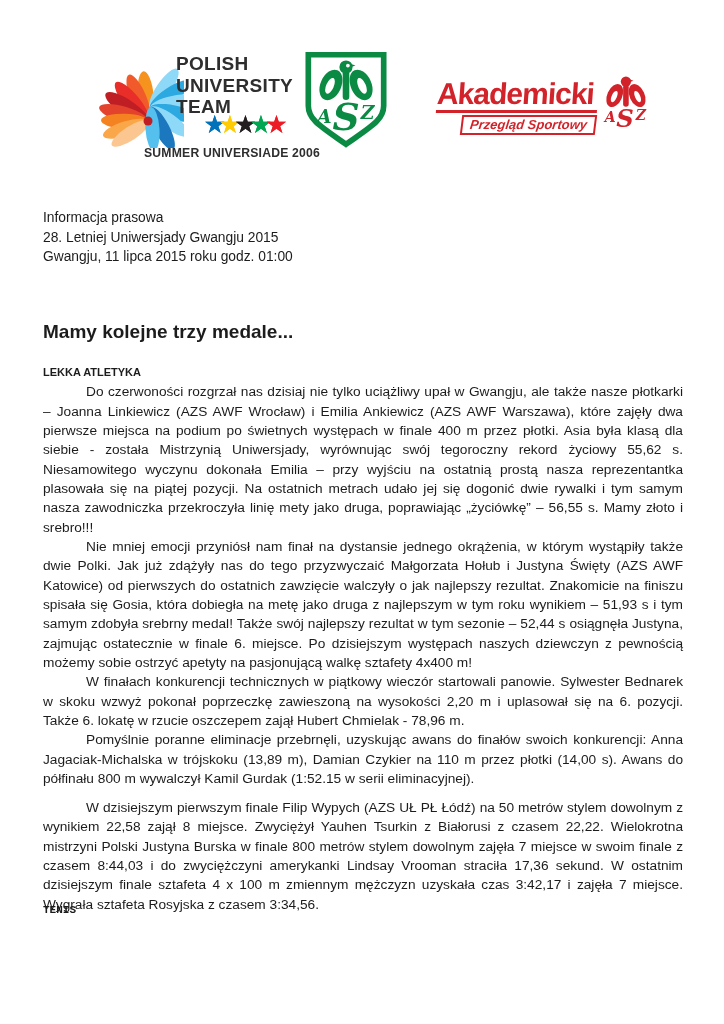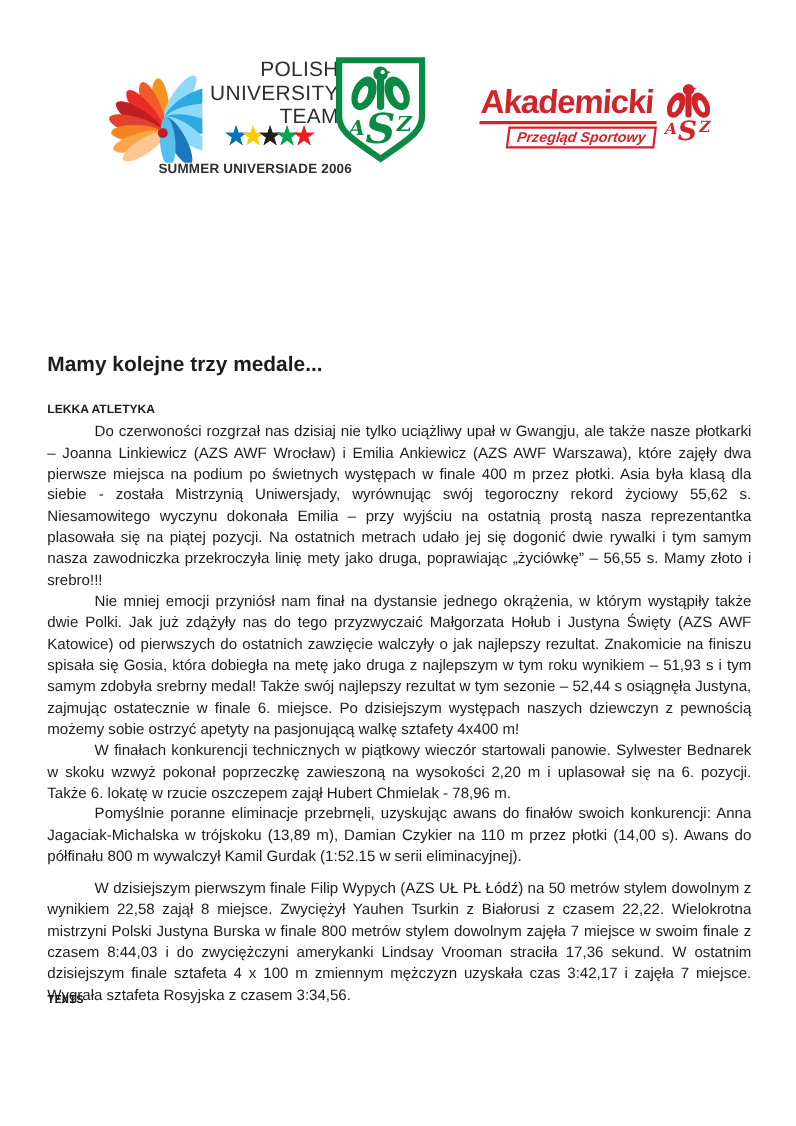--- a/index.html
+++ b/index.html
@@ -9,21 +9,21 @@
     font-family:"Liberation Sans", sans-serif; color:#1c1c1c;
   }
 
   
   .hdr { position:absolute; left:0; top:0; width:724px; height:190px; }
 
   .wing { position:absolute; left:84px; top:48px; width:100px; height:100px; }
 
   .team-title {
     position:absolute; left:176px; top:53px; width:132px;
-    text-align:right; font-weight:400; font-size:19px; line-height:21.5px;
+    text-align:left; font-weight:700; font-size:19px; line-height:21.5px;
     color:#2e2e2e; letter-spacing:0.3px;
   }
   .stars {
     position:absolute; left:196px; top:112px; width:92px;
     text-align:center; font-size:25px; line-height:25px; letter-spacing:-7px;
     white-space:nowrap;
   }
   .stars span { display:inline-block; text-shadow:0 0 0 currentColor; }
   .uni-caption {
     position:absolute; left:86px; top:146px; width:292px;
@@ -141,20 +141,25 @@
         <ellipse cx="43.5" cy="25" rx="2.8" ry="6.5" transform="rotate(-24 43.5 25)" fill="#ffffff"></ellipse>
         <g font-family="DejaVu Serif, serif" font-style="italic" font-weight="700" text-anchor="middle" style="fill: rgb(210, 35, 42);">
           <text x="14" y="52" font-size="15">A</text>
           <text x="30" y="58" font-size="26">S</text>
           <text x="47" y="50" font-size="15">Z</text>
         </g>
       </svg>
     </div>
   </div>
 
+  <div class="press-info">
+    <div>Informacja prasowa</div>
+    <div>28. Letniej Uniwersjady Gwangju 2015</div>
+    <div>Gwangju, 11 lipca 2015 roku godz. 01:00</div>
+  </div>
 
   <div class="lead">Mamy kolejne trzy medale...</div>
 
   <section class="sec sec-athletics">
     <h2>LEKKA ATLETYKA</h2>
     <p>Do czerwoności rozgrzał nas dzisiaj nie tylko uciążliwy upał w Gwangju, ale także nasze płotkarki – Joanna Linkiewicz (AZS AWF Wrocław) i Emilia Ankiewicz (AZS AWF Warszawa), które zajęły dwa pierwsze miejsca na podium po świetnych występach w finale 400 m przez płotki. Asia była klasą dla siebie - została Mistrzynią Uniwersjady, wyrównując swój tegoroczny rekord życiowy 55,62 s. Niesamowitego wyczynu dokonała Emilia – przy wyjściu na ostatnią prostą nasza reprezentantka plasowała się na piątej pozycji. Na ostatnich metrach udało jej się dogonić dwie rywalki i tym samym nasza zawodniczka przekroczyła linię mety jako druga, poprawiając „życiówkę” – 56,55 s. Mamy złoto i srebro!!!</p>
     <p>Nie mniej emocji przyniósł nam finał na dystansie jednego okrążenia, w którym wystąpiły także dwie Polki. Jak już zdążyły nas do tego przyzwyczaić Małgorzata Hołub i Justyna Święty (AZS AWF Katowice) od pierwszych do ostatnich zawzięcie walczyły o jak najlepszy rezultat. Znakomicie na finiszu spisała się Gosia, która dobiegła na metę jako druga z najlepszym w tym roku wynikiem – 51,93 s i tym samym zdobyła srebrny medal! Także swój najlepszy rezultat w tym sezonie – 52,44 s osiągnęła Justyna, zajmując ostatecznie w finale 6. miejsce. Po dzisiejszym występach naszych dziewczyn z pewnością możemy sobie ostrzyć apetyty na pasjonującą walkę sztafety 4x400 m!</p>
     <p>W finałach konkurencji technicznych w piątkowy wieczór startowali panowie. Sylwester Bednarek w skoku wzwyż pokonał poprzeczkę zawieszoną na wysokości 2,20 m i uplasował się na 6. pozycji. Także 6. lokatę w rzucie oszczepem zajął Hubert Chmielak - 78,96 m.</p>
     <p>Pomyślnie poranne eliminacje przebrnęli, uzyskując awans do finałów swoich konkurencji: Anna Jagaciak-Michalska w trójskoku (13,89 m), Damian Czykier na 110 m przez płotki (14,00 s). Awans do półfinału 800 m wywalczył Kamil Gurdak (1:52.15 w serii eliminacyjnej).</p>
   </section>

